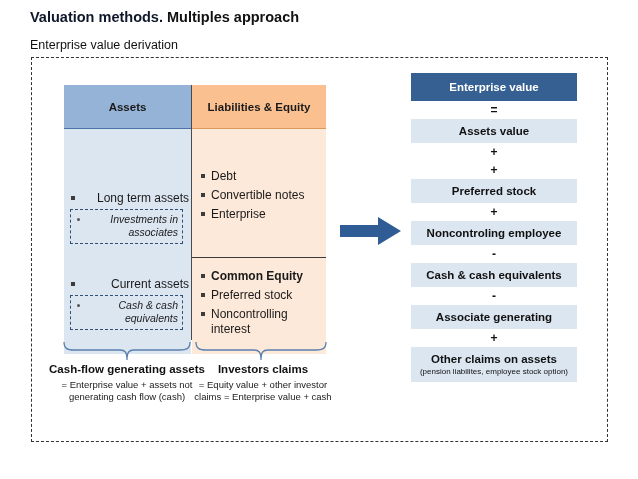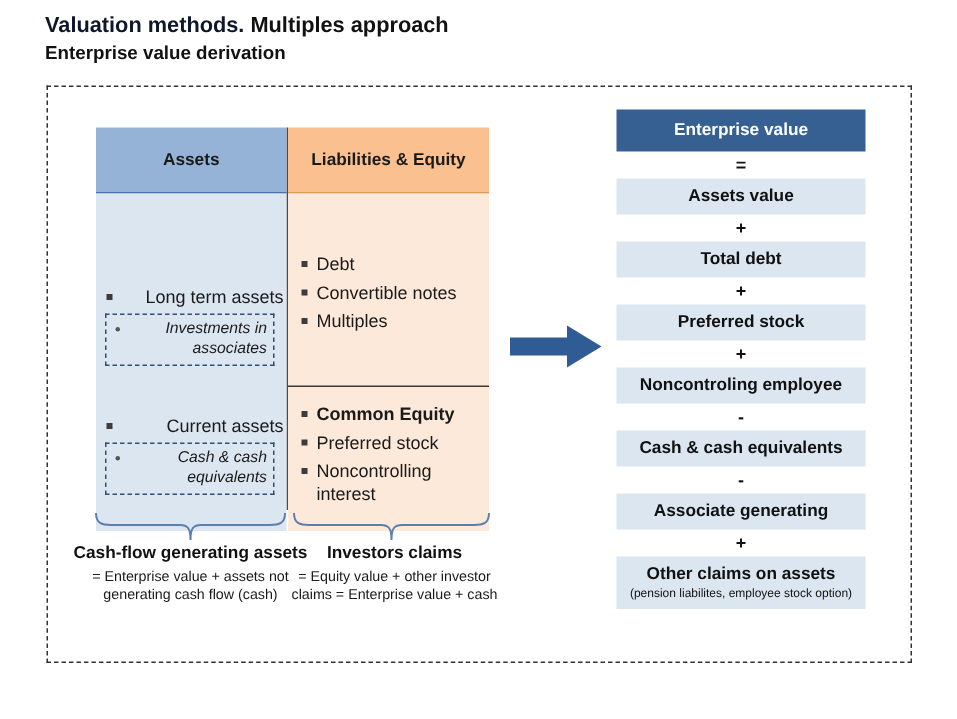--- a/index.html
+++ b/index.html
@@ -30,24 +30,24 @@
   #title-prefix {
     color: #0f172a;
     font-weight: bold;
   }
   #title-main {
     color: #111111;
     font-weight: bold;
   }
   #title-line2 {
     font-size: 12.5px;
-    font-weight: bold;
+    font-weight: normal;
     color: #111111;
     line-height: 16px;
-    margin-top: 1px;
+    margin-top: 11px;
   }
 
   
   #diagram-frame {
     position: absolute;
     left: 31px;
     top: 57px;
     width: 577px;
     height: 385px;
     border: 1px dashed #333333;
@@ -261,21 +261,21 @@
     </div>
   </div>
 
   <div class="bs-col" id="bs-col-liab">
     <div class="bs-head" id="bs-head-liab">Liabilities &amp; Equity</div>
     <div class="bs-body" id="bs-body-liab">
 
       <div id="liab-group-1">
         <div class="blt liab-line">Debt</div>
         <div class="blt liab-line">Convertible notes</div>
-        <div class="blt liab-line">Multiples</div>
+        <div class="blt liab-line">Enterprise</div>
       </div>
 
       <div id="liab-divider"></div>
 
       <div id="liab-group-2">
         <div class="blt liab-line bold">Common Equity</div>
         <div class="blt liab-line">Preferred stock</div>
         <div class="blt liab-line">Noncontrolling interest</div>
       </div>
 
@@ -310,21 +310,20 @@
 </div>
 
 <div id="ev-stack">
 
   <div class="ev-box header">Enterprise value</div>
 
   <div class="ev-op">=</div>
   <div class="ev-box">Assets value</div>
 
   <div class="ev-op">+</div>
-  <div class="ev-box">Total debt</div>
 
   <div class="ev-op">+</div>
   <div class="ev-box">Preferred stock</div>
 
   <div class="ev-op">+</div>
   <div class="ev-box">Noncontroling employee</div>
 
   <div class="ev-op">-</div>
   <div class="ev-box">Cash &amp; cash equivalents</div>
 

